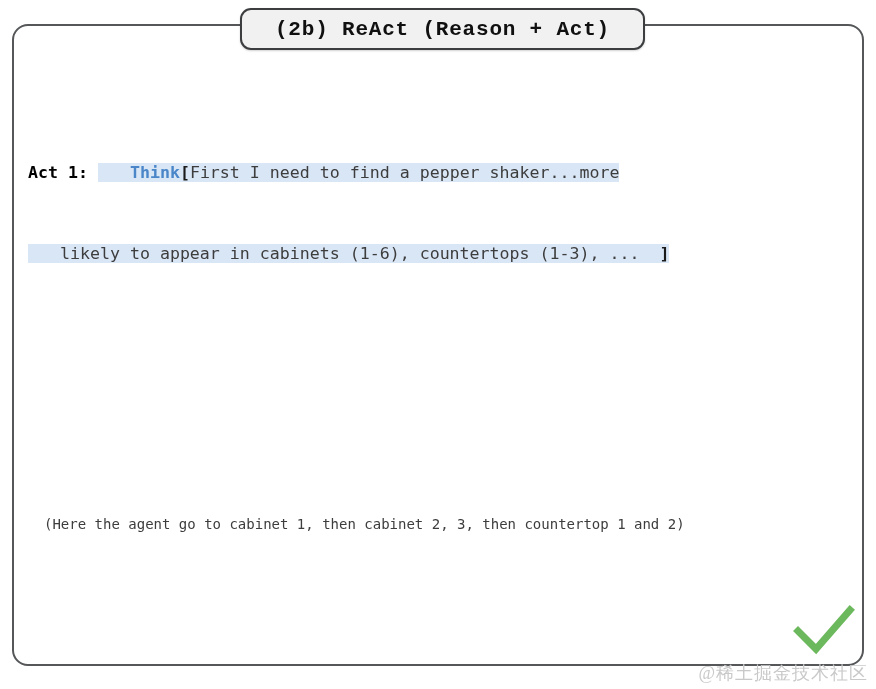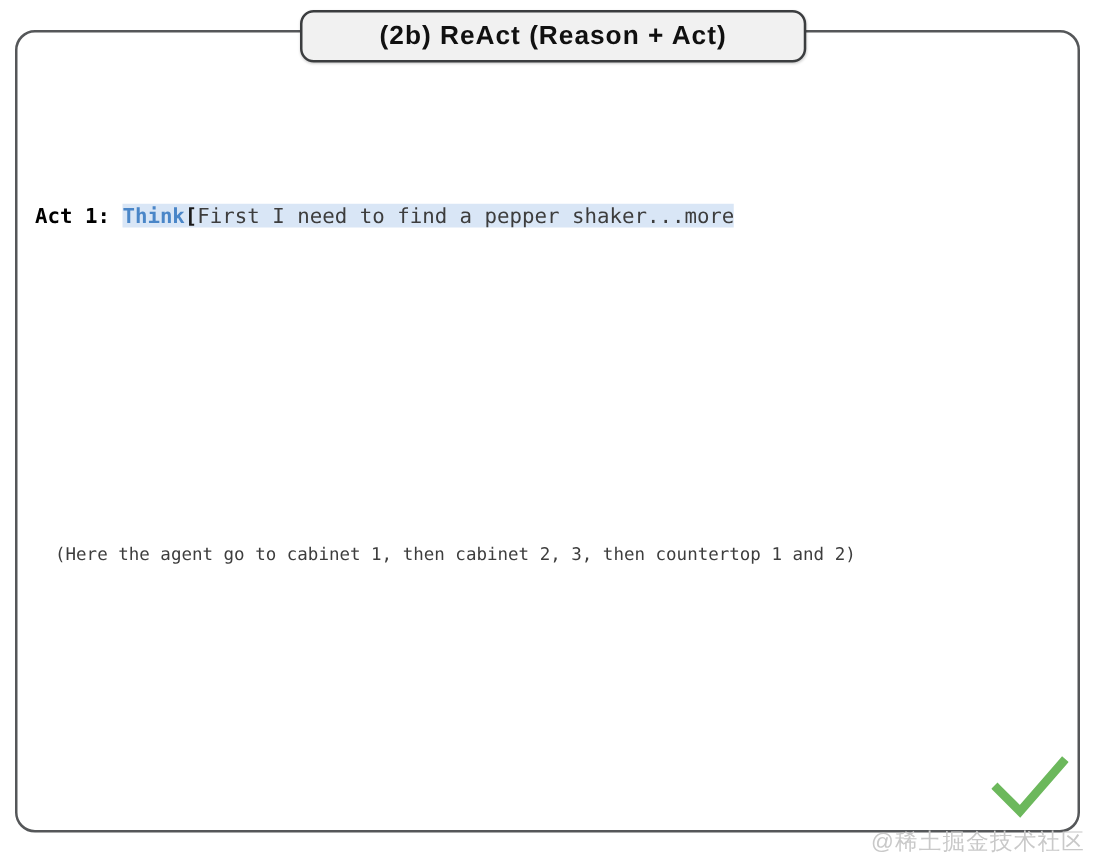--- a/index.html
+++ b/index.html
@@ -38,21 +38,21 @@
     background: #f1f1f1;
     border: 2px solid #3b3d3f;
     border-radius: 11px;
     display: flex;
     align-items: center;
     justify-content: center;
     z-index: 5;
     box-shadow: 0 1px 2px rgba(0,0,0,0.18);
   }
   #title-pill .title-text {
-    font-family: Liberation Sans, sans-serif;
+    font-family: Liberation Mono, monospace;
     font-size: 21px;
     font-weight: bold;
     color: #101010;
     letter-spacing: 0.8px;
     white-space: nowrap;
   }
 
   
   #transcript {
     position: absolute;
@@ -93,54 +93,56 @@
     font-weight: bold;
   }
   .brk {
     font-weight: bold;
     color: #1b1b1b;
   }
 
   
   .hl-blue {
     background: #d9e6f6;
+    padding-left: 32px;
   }
 
   
   #checkmark {
     position: absolute;
     left: 793px;
     top: 604px;
     width: 62px;
     height: 52px;
     z-index: 4;
   }
 
   
   #watermark {
     position: absolute;
     right: 8px;
     bottom: 4px;
-    font-family: Liberation Sans, sans-serif;
+    font-family: Liberation Serif, serif;
     font-size: 18px;
     color: #c9c9c9;
     letter-spacing: 1px;
     white-space: nowrap;
     z-index: 6;
   }
 </style>
 </head>
 <body>
 
 <div id="panel">
 
   <div id="transcript">
 
     
     <div class="line tall"><span class="lbl">Act 1: </span><span class="hl-blue"><span class="think">Think</span><span class="brk">[</span><span class="body-text">First I need to find a pepper shaker...more</span></span></div>
+    <div class="line tall"><span class="hl-blue"><span class="body-text">likely to appear in cabinets (1-6), countertops (1-3), ...  </span><span class="brk">]</span></span></div>
 
     
 
     <div class="gap-sm"></div>
 
     
     <div class="line"><span class="note">(Here the agent go to cabinet 1, then cabinet 2, 3, then countertop 1 and 2)</span></div>
 
     
 

